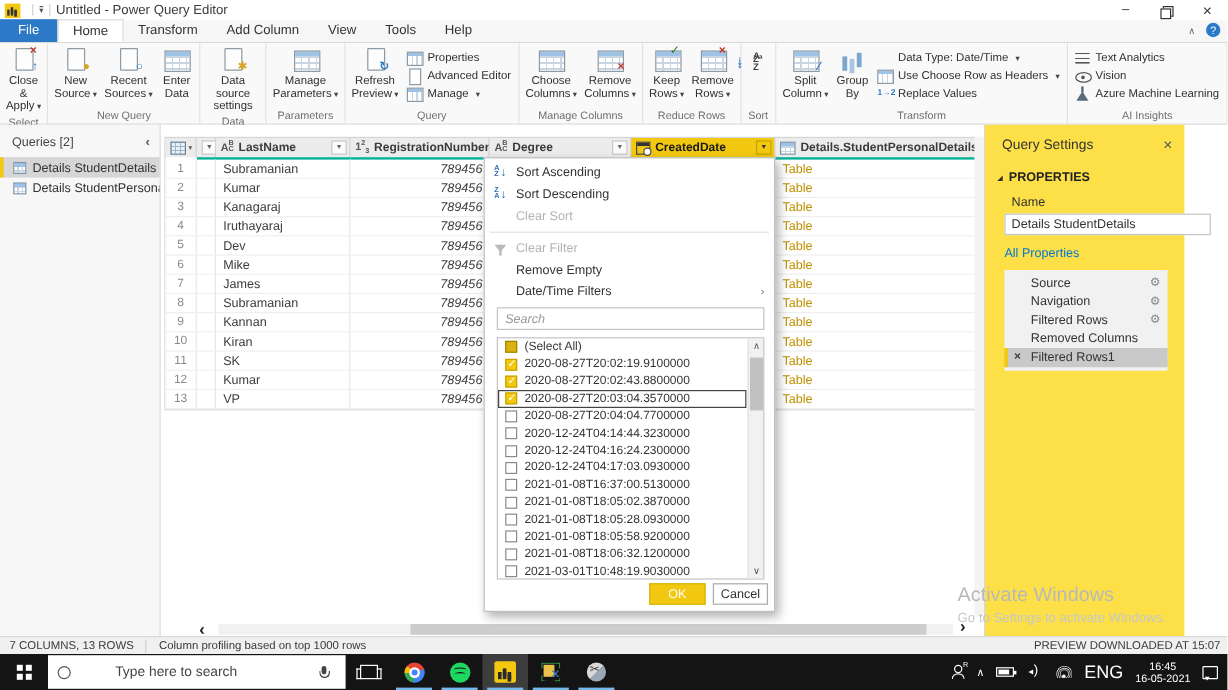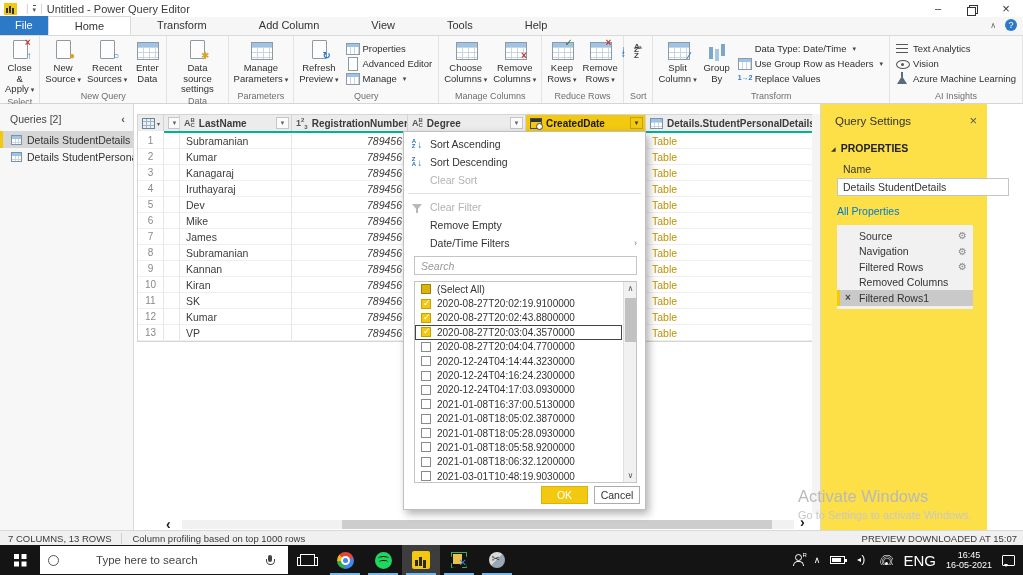--- a/index.html
+++ b/index.html
@@ -12,21 +12,21 @@
   .qat-sep { color:#c9c9c9; margin:0 4px; font-size:10px; }
   .qat-caret { font-size:7px; color:#555; border-top:1px solid #555; line-height:6px; padding-top:1px; }
   .win-controls { margin-left:auto; display:flex; height:100%; }
   .win-btn { width:34px; text-align:center; font-size:11px; color:#333; line-height:17px; }
   .maxi { position:relative; }
   .maxi::before { content:""; position:absolute; left:14px; top:5px; width:7px; height:7px; border:1px solid #333; background:#fff; }
   .maxi::after { content:""; position:absolute; left:12px; top:7px; width:7px; height:7px; border:1px solid #333; background:#fff; }
 
   
   .tabstrip { position:absolute; left:0; top:17px; width:1023px; height:19px; background:#f6f6f6; border-bottom:1px solid #d9d9d9; display:flex; align-items:flex-end; font-size:11px; }
-  .tab { padding:0 26px; height:19px; line-height:19px; color:#333; }
+  .tab { padding:0 12px; height:19px; line-height:19px; color:#333; }
   .tab.file { background:#2b79c7; color:#fff; padding:0 15px; height:19px; }
   .tab.active { background:#fff; border:1px solid #d9d9d9; border-bottom:1px solid #fff; }
   .ribbon-mini { position:absolute; right:6px; top:19px; display:flex; gap:9px; align-items:center; }
   .chev-up { font-size:8px; color:#666; }
   .help-circ { width:12px; height:12px; border-radius:50%; background:#2b79c7; color:#fff; font-size:9px; text-align:center; line-height:12px; }
 
   
   .ribbon { position:absolute; left:0; top:36px; width:1023px; height:68px; background:#f9f9f9; border-bottom:1px solid #d5d5d5; display:flex; }
   .rgroup { display:flex; flex-direction:column; border-right:1px solid #e3e3e3; padding:2px 2px 0; }
   .rcontent { display:flex; align-items:flex-start; flex:1; }
@@ -393,21 +393,21 @@
 By</div>
         </div>
         <div class="rsmallcol">
           <div class="rsmall">
             <span class="si none"></span>
             <span>Data Type: Date/Time</span>
             <span class="caret">▾</span>
           </div>
           <div class="rsmall">
             <span class="si grid"></span>
-            <span>Use Group Row as Headers</span>
+            <span>Use Choose Row as Headers</span>
             <span class="caret">▾</span>
           </div>
           <div class="rsmall">
             <span class="si repl"></span>
             <span>Replace Values</span>
           </div>
         </div>
       </div>
       <div class="rgroup-label">Transform</div>
     </div>

